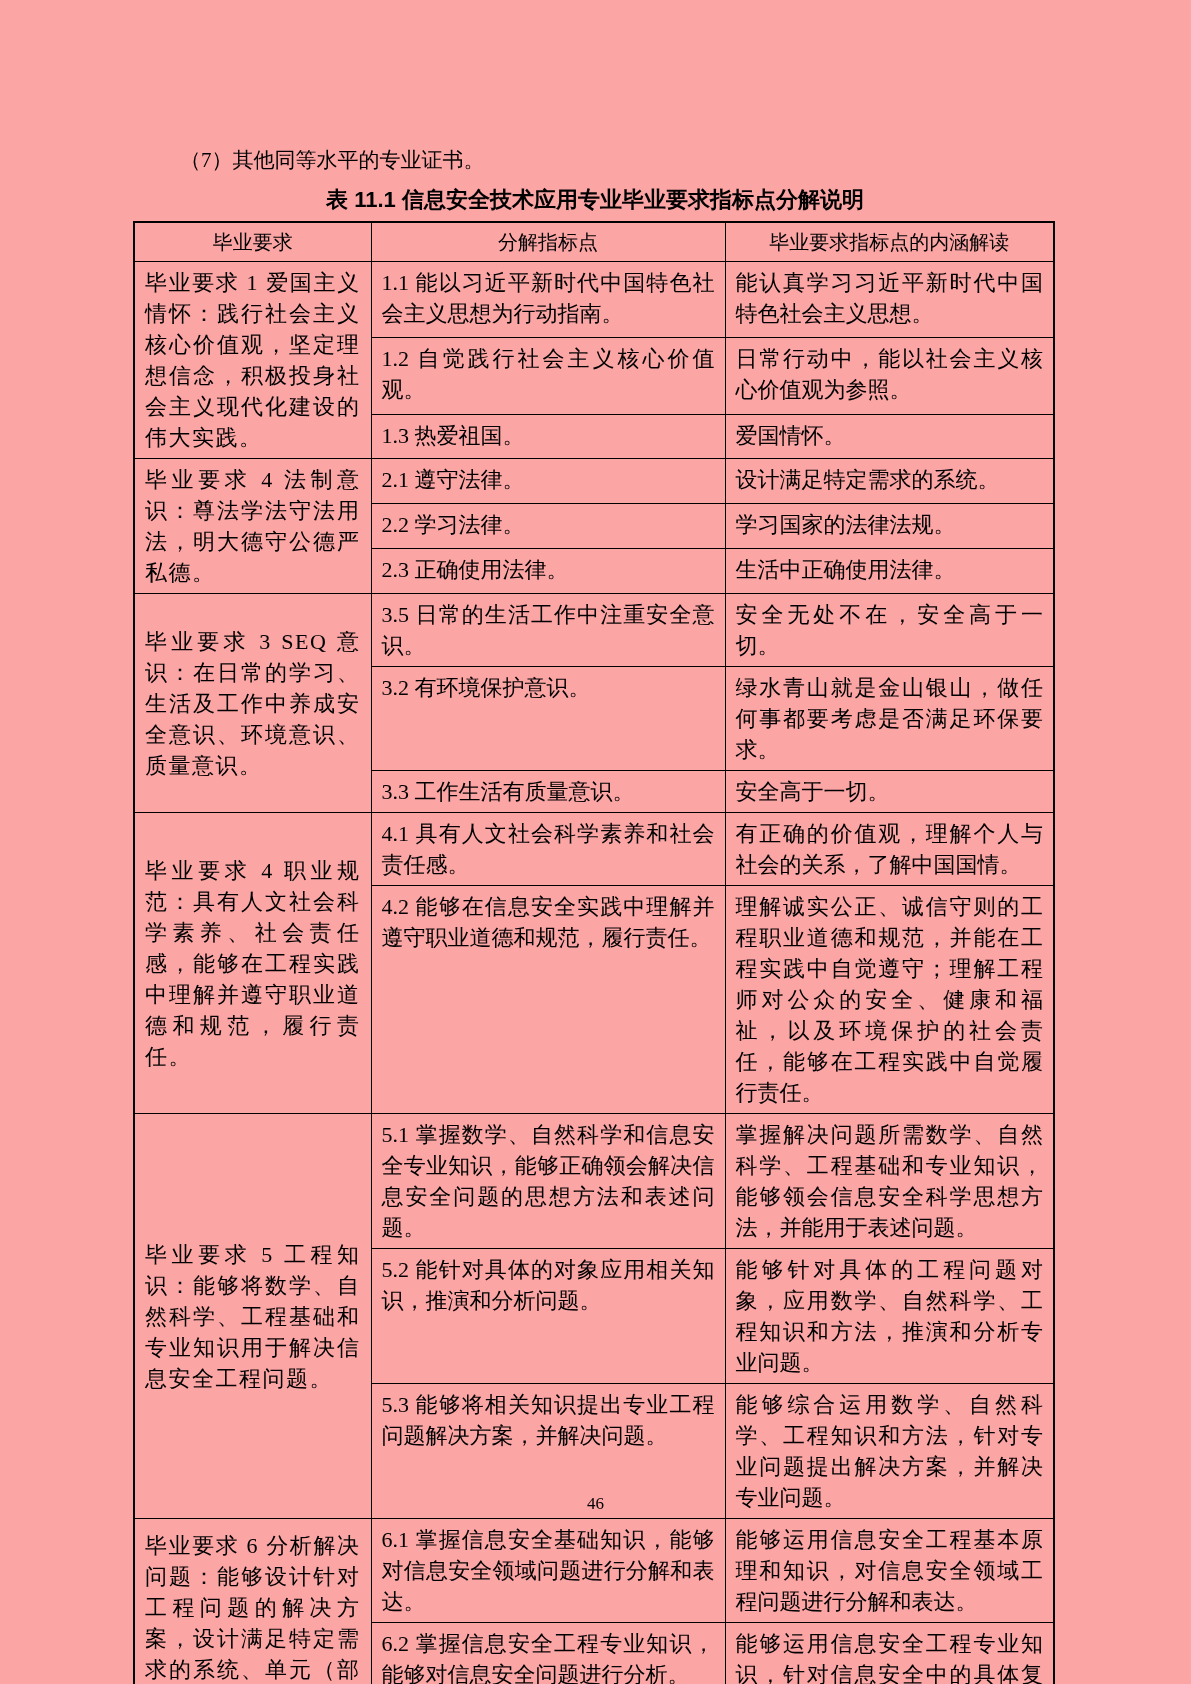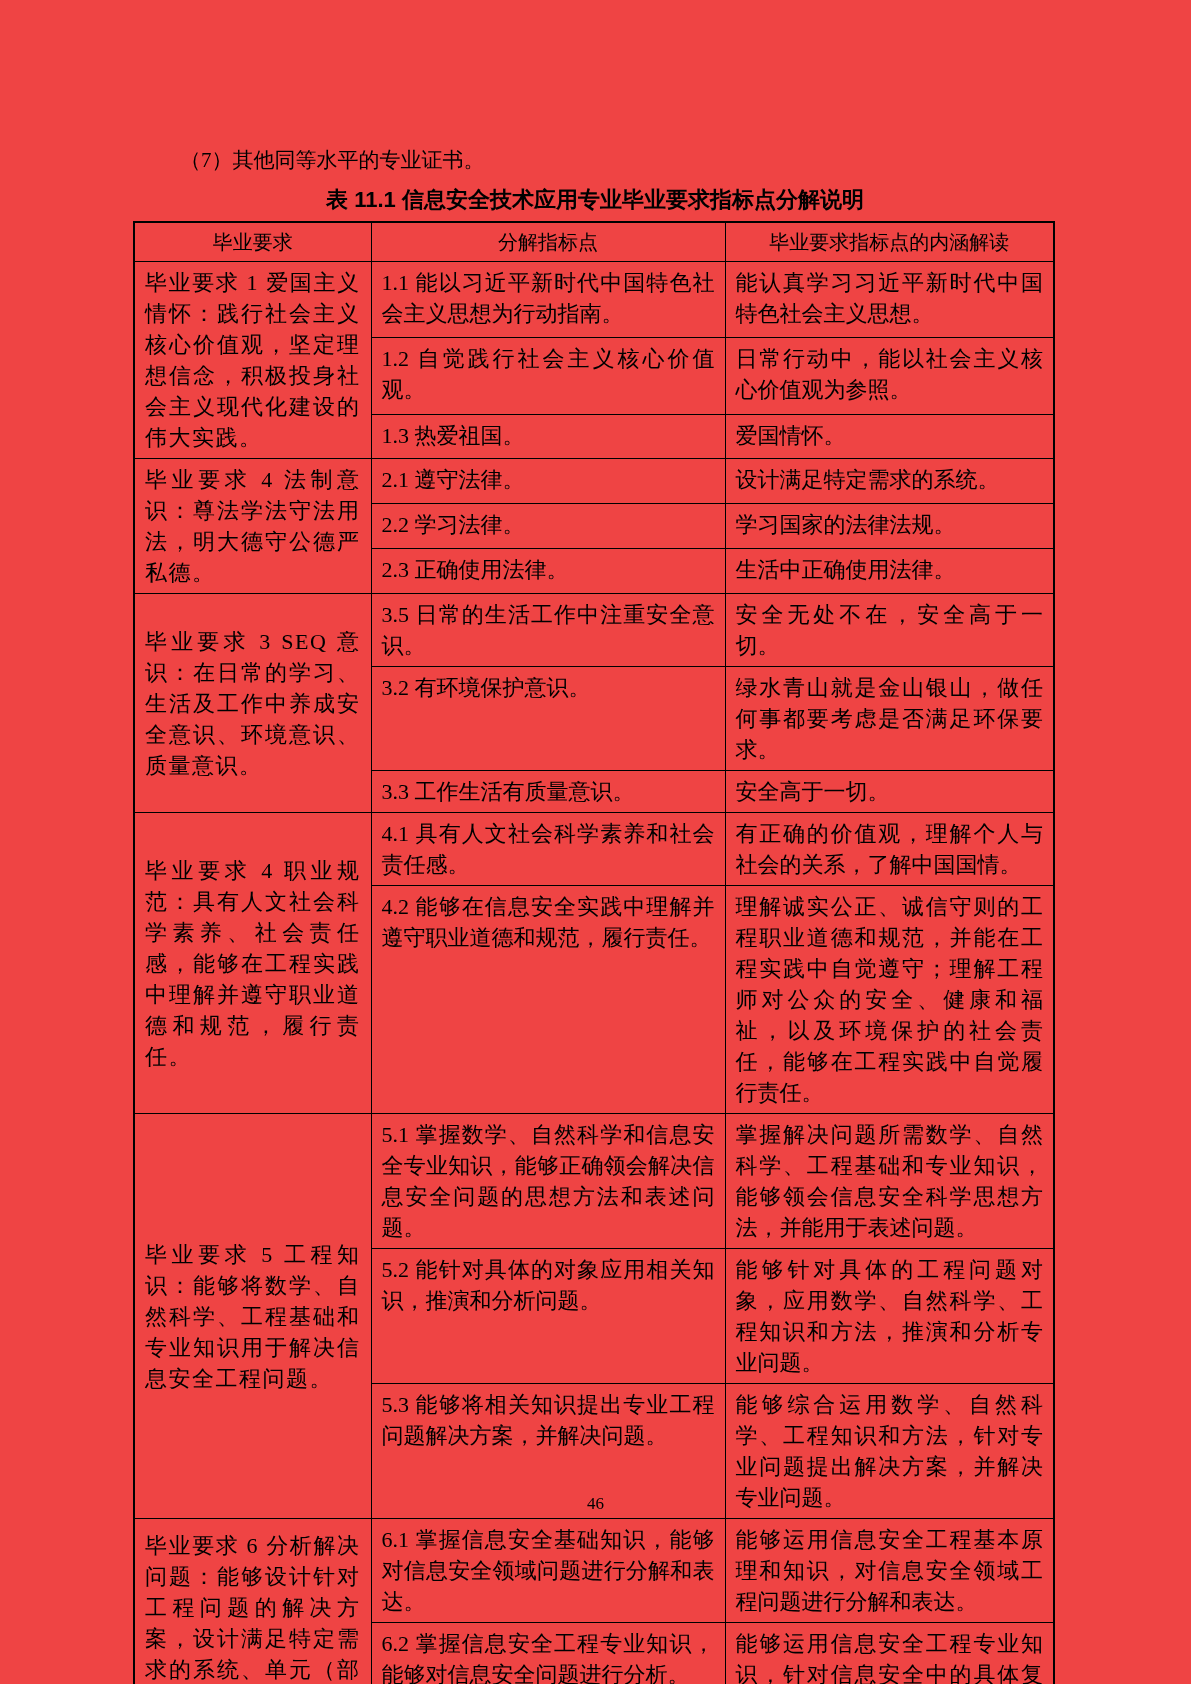--- a/index.html
+++ b/index.html
@@ -6,21 +6,21 @@
     margin: 0;
     padding: 0;
     background: #ffffff;
     color: #000000;
     font-family: "Liberation Serif", serif;
   }
   .page {
     position: relative;
     width: 1191px;
     height: 1684px;
-    background: #ef4444;
+    background: #fca5a5;
     overflow: hidden;
   }
   .intro {
     margin: 0;
     padding: 145px 0 0 180px;
     font-size: 21px;
     line-height: 30px;
   }
   .heading {
     margin: 22px 0 0 190px;

